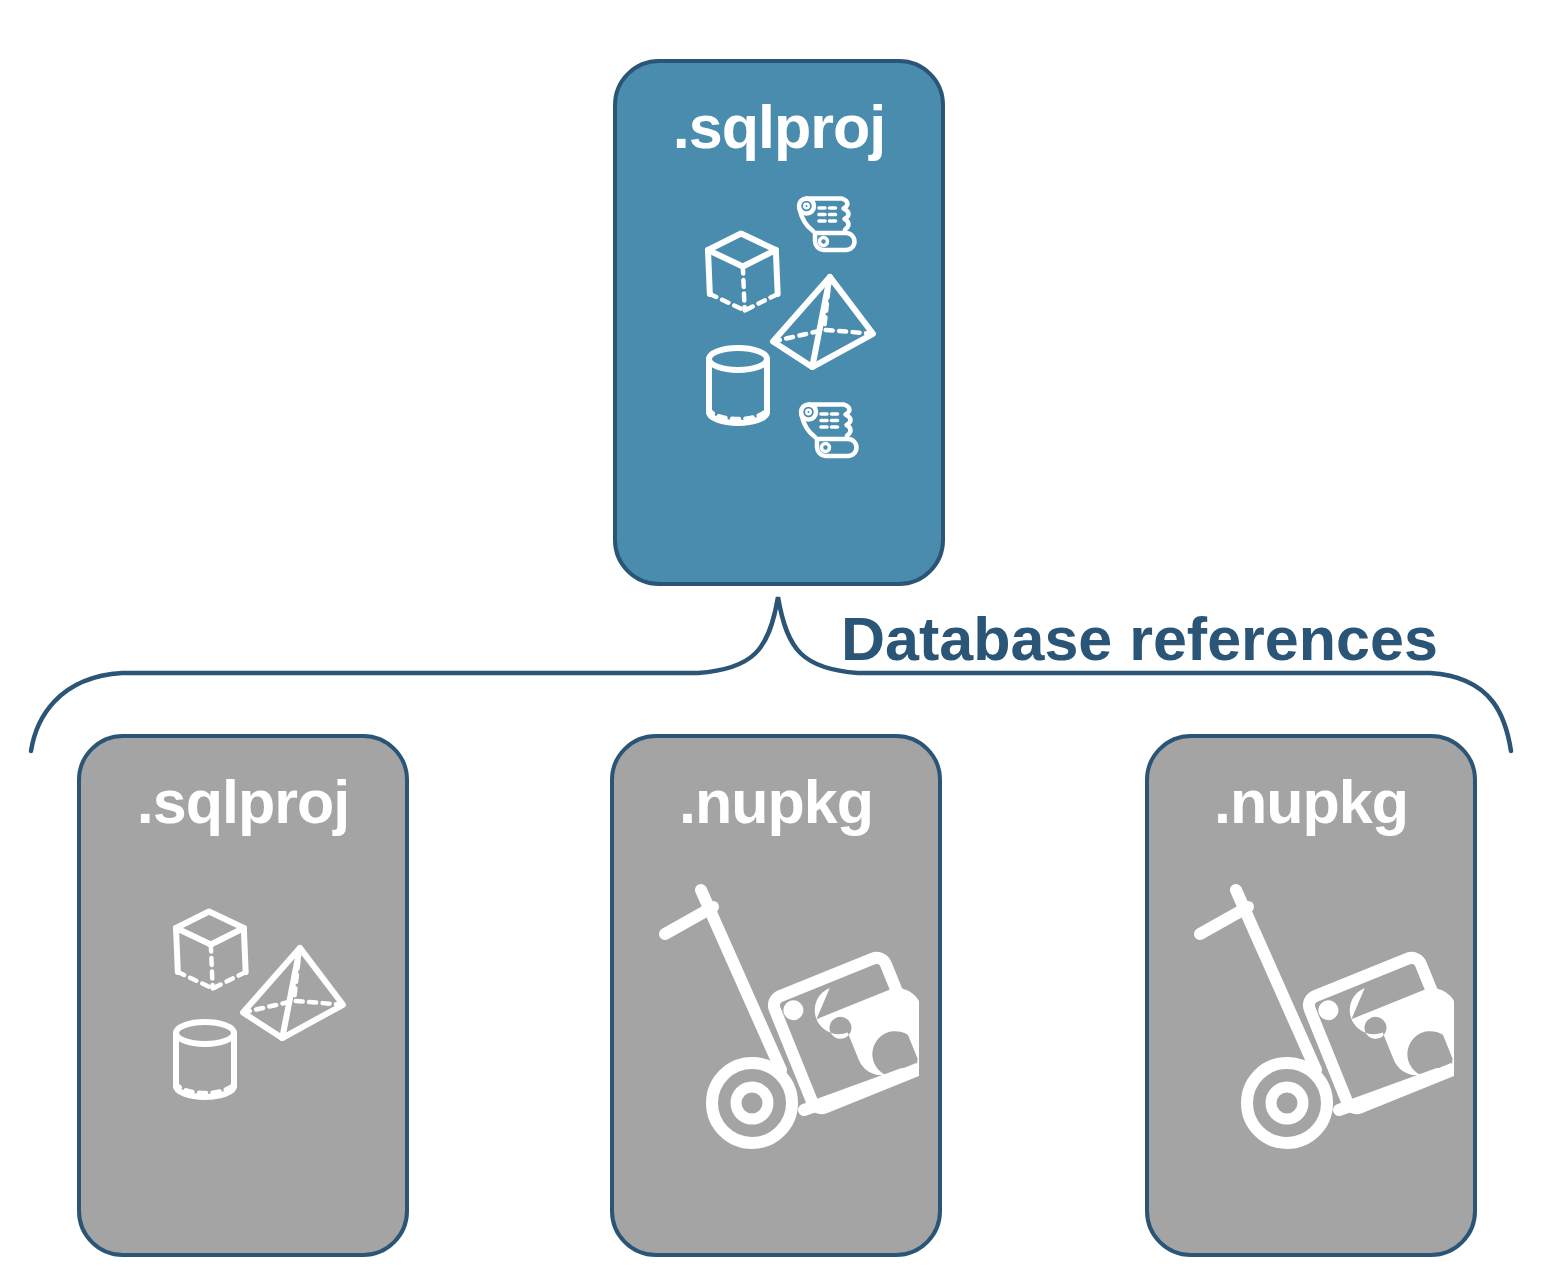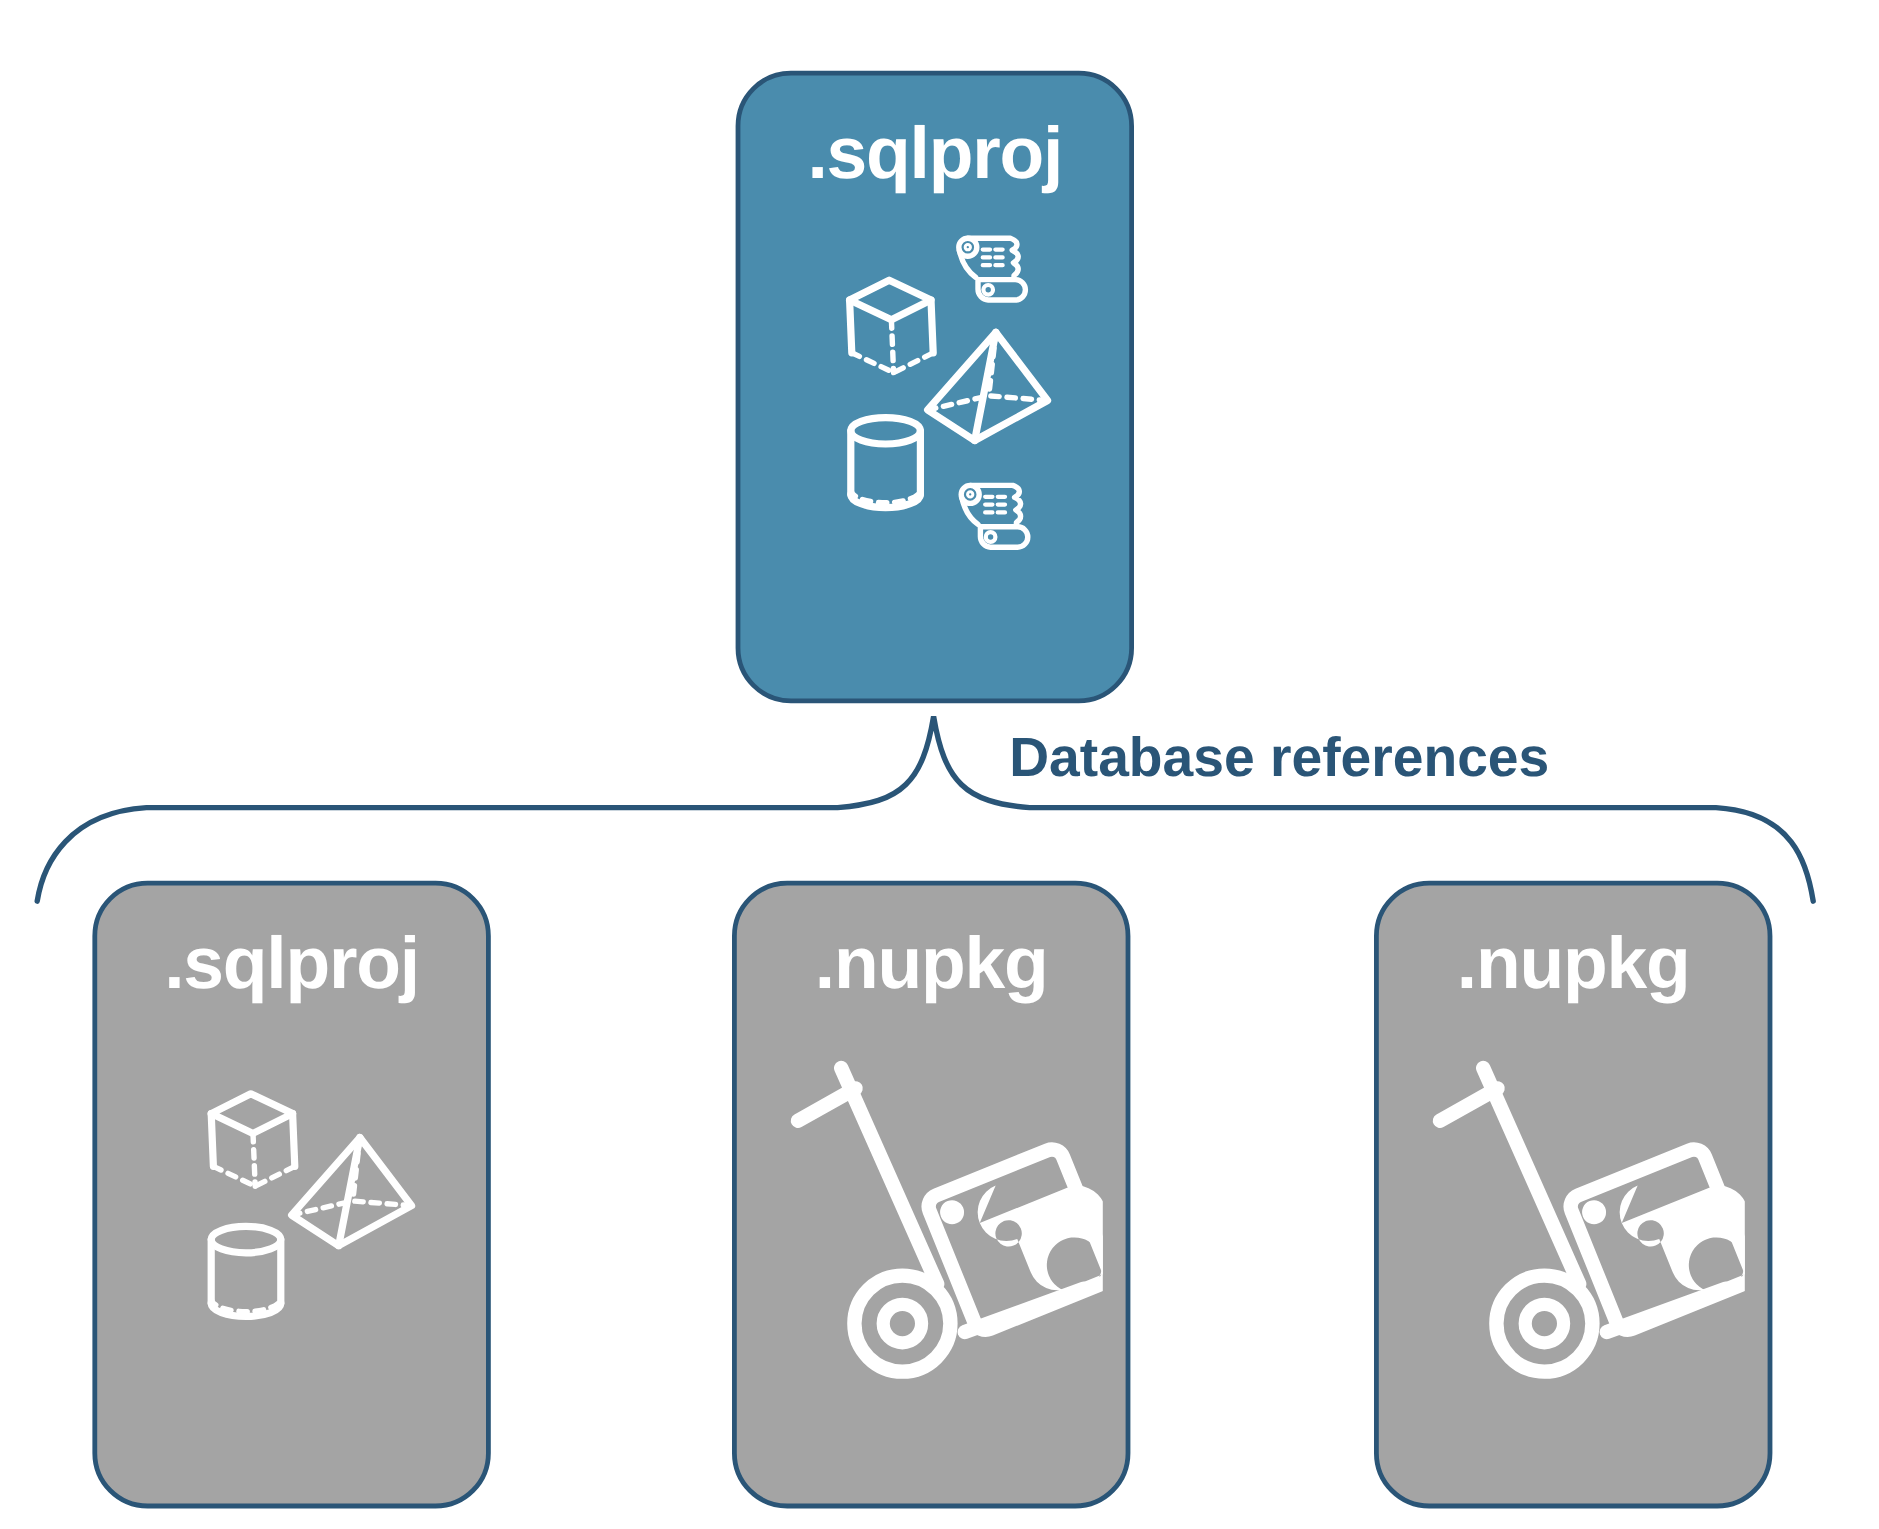--- a/index.html
+++ b/index.html
@@ -41,21 +41,21 @@
   .icon *{vector-effect:non-scaling-stroke;}
   svg{display:block;}
   .brace{
     position:absolute;left:0;top:0;
     color:var(--line,#2a567b);
     pointer-events:none;
   }
   .edge-label{
     position:absolute;
     left:841px;top:582px;
-    font-size:46px;
+    font-size:61px;
     font-weight:700;
     line-height:1.1;
     color:var(--line,#2a567b);
     white-space:nowrap;
   }
 </style>
 </head>
 <body>
 
 <div class="canvas">

